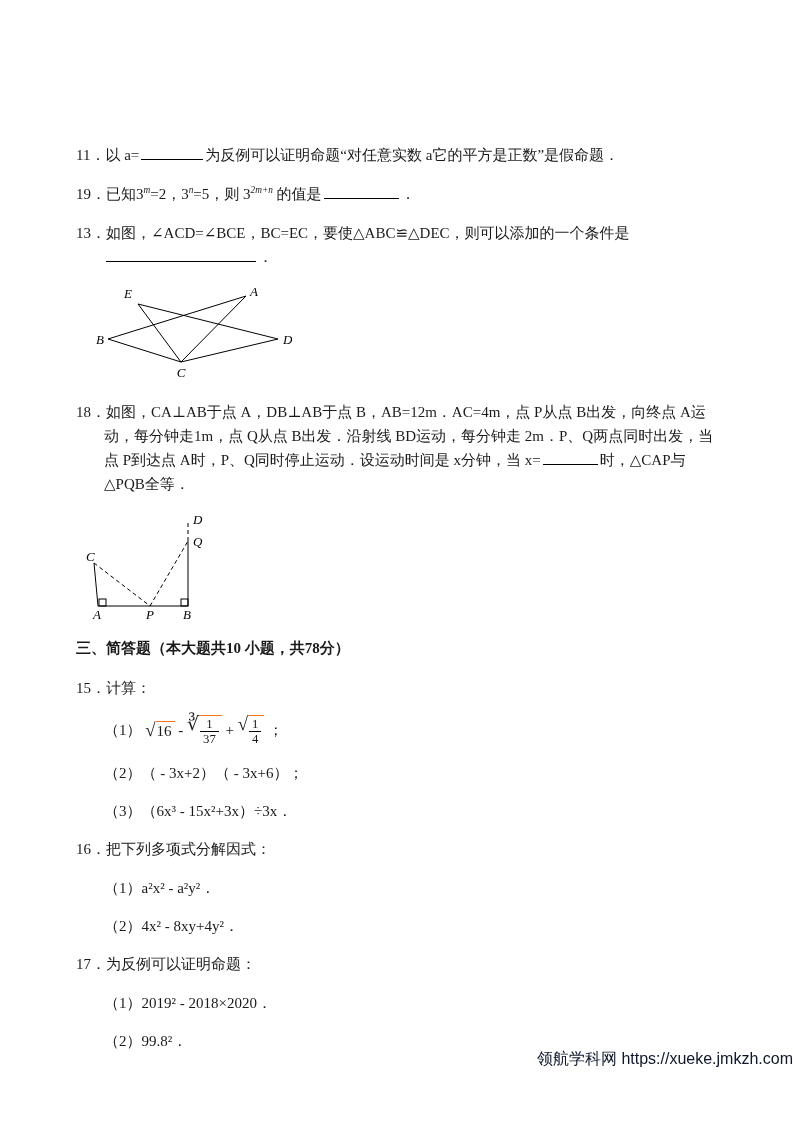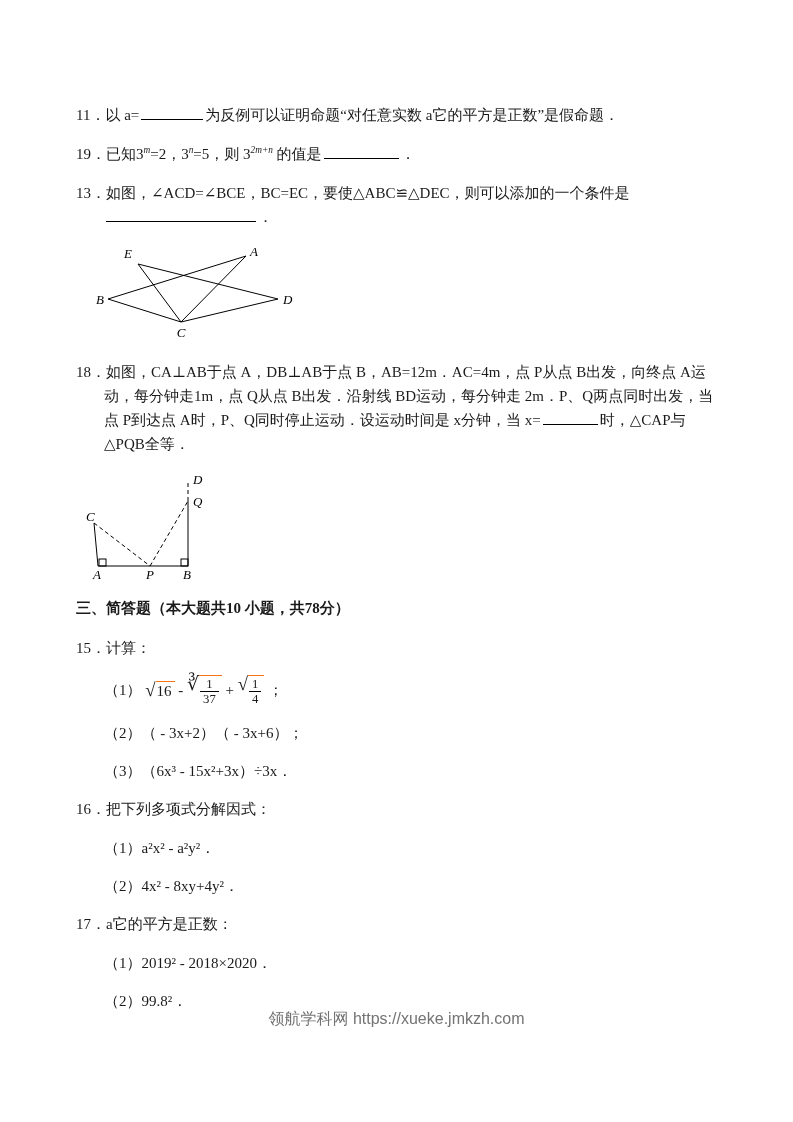--- a/index.html
+++ b/index.html
@@ -6,20 +6,21 @@
   html, body { margin: 0; padding: 0; background: #ffffff; }
   .page {
     position: relative;
     width: 793px;
     height: 1056px;
     background: #ffffff;
     overflow: hidden;
     font-family: "Liberation Serif", "DejaVu Serif", serif;
     font-size: 15px;
     color: #1a1a1a;
+    margin-top: 40px;
   }
   .content { padding: 103px 70px 0 76px; }
   p.q {
     margin: 0 0 15px 0;
     padding-left: 28px;
     text-indent: -28px;
     line-height: 1.6;
   }
   .blank {
     display: inline-block;
@@ -50,22 +51,22 @@
   .sqrt { display: inline-flex; align-items: flex-start; vertical-align: middle; white-space: nowrap; }
   .rad-sign { font-size: 1.25em; line-height: 1; }
   .rad-body { border-top: 1px solid #f97316; padding: 1px 3px 0 1px; line-height: 1.15; }
   .frac { display: inline-block; text-align: center; font-size: 0.85em; line-height: 1.15; vertical-align: middle; }
   .frac .num { display: block; border-bottom: 1px solid #000; padding: 0 3px; }
   .frac .den { display: block; padding: 0 3px; }
   .footer {
     position: absolute;
     left: 0; right: 0;
     bottom: 26px;
-    text-align: center;
-    color: #737373;
+    text-align: right;
+    color: #0f172a;
     font-size: 16px;
     font-family: "Liberation Sans", "DejaVu Sans", sans-serif;
   }
 </style>
 </head>
 <body>
 
 <div class="page">
   <div class="content">
 
@@ -146,21 +147,21 @@
     <div class="sub"><span>（2）</span><span>（ - 3x+2）（ - 3x+6）；</span></div>
 
     <div class="sub"><span>（3）</span><span>（6x³ - 15x²+3x）÷3x．</span></div>
 
     <p class="q"><span>16．</span><span>把下列多项式分解因式：</span></p>
 
     <div class="sub"><span>（1）</span><span>a²x² - a²y²．</span></div>
 
     <div class="sub"><span>（2）</span><span>4x² - 8xy+4y²．</span></div>
 
-    <p class="q"><span>17．</span><span>a它的平方是正数：</span></p>
+    <p class="q"><span>17．</span><span>为反例可以证明命题：</span></p>
 
     <div class="sub"><span>（1）</span><span>2019² - 2018×2020．</span></div>
 
     <div class="sub"><span>（2）</span><span>99.8²．</span></div>
 
 
   </div>
 
   <div class="footer"><span>领航学科网 https://xueke.jmkzh.com</span></div>
 </div>

